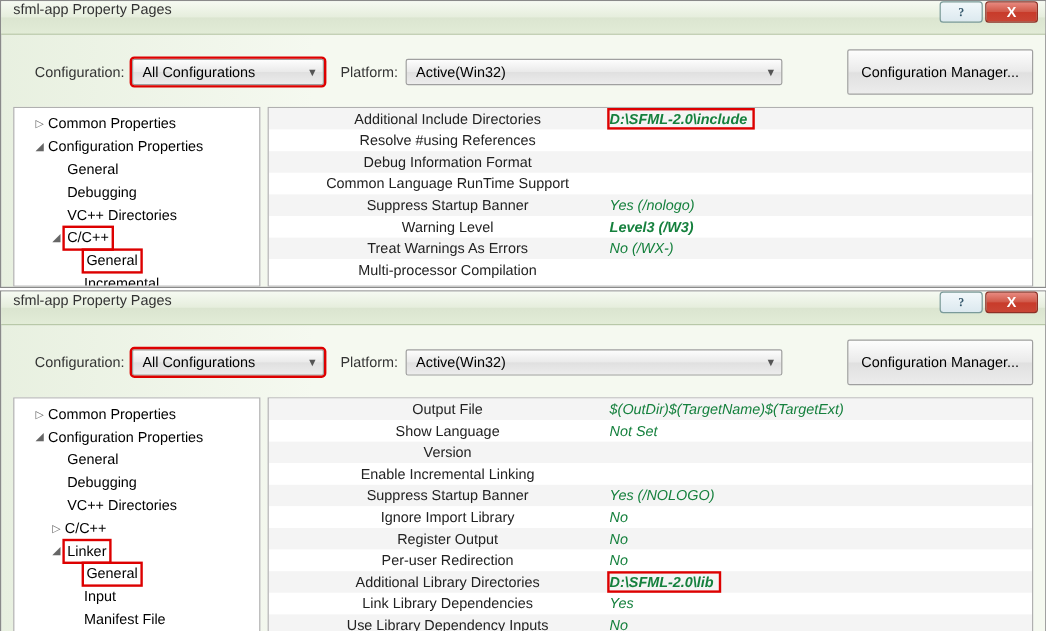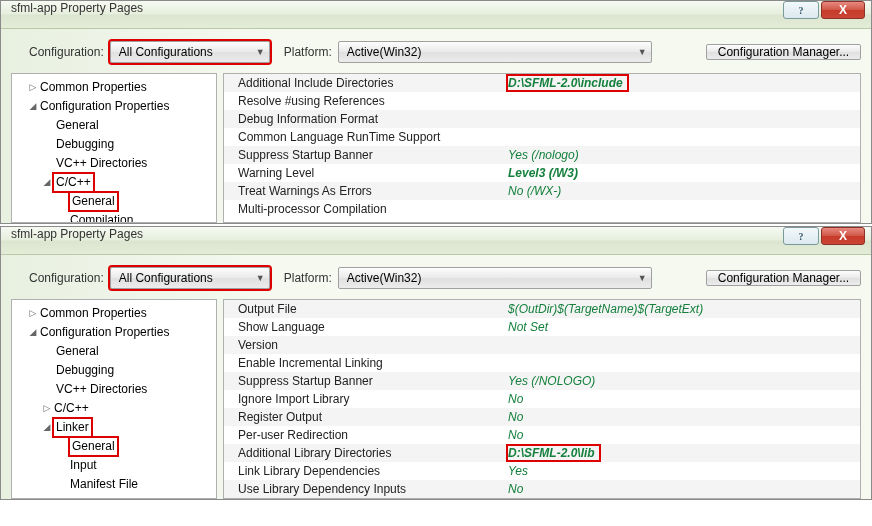--- a/index.html
+++ b/index.html
@@ -61,21 +61,21 @@
     border: 1px solid #a0a0a0;
     border-radius: 2px;
     background: linear-gradient(to bottom, #fdfdfd, #eaeaea 48%, #e0e0e0 52%, #ececec);
     cursor: pointer;
     font-size: 12px;
   }
   .dd-config { width: 160px; }
   .dd-platform { width: 314px; }
   .dropdown .arrow { font-size: 9px; color: #555; margin-left: 6px; }
   .btn {
-    height: 16px;
+    height: 38px;
     padding: 0 10px;
     border: 1px solid #a0a0a0;
     border-radius: 2px;
     background: linear-gradient(to bottom, #fdfdfd, #eaeaea 48%, #e0e0e0 52%, #ececec);
     cursor: pointer;
     font-size: 12px;
     display: inline-flex; align-items: center;
     width: 155px;
     justify-content: center;
   }
@@ -118,21 +118,21 @@
     overflow: hidden;
   }
   .row {
     display: flex;
     align-items: center;
     height: 18px;
     padding-left: 14px;
   }
   .row:nth-child(odd) { background: #f4f4f4; }
   .row:nth-child(even) { background: #fff; }
-  .prop { width: 270px; color: #222; cursor: pointer; }
+  .prop { width: 270px; color: #222; cursor: pointer; text-align: center; }
   .val { flex: 1; color: #15803d; cursor: pointer; font-style: italic; }
   .val.bold { font-weight: bold; }
   .val.red { outline: 2px solid #d00; display: inline-block; padding-right: 4px; flex: 0 0 auto; }
 </style>
 </head>
 <body>
 
 <div class="dialog">
   <div class="titlebar">
     <span class="title">sfml-app Property Pages</span>
@@ -173,21 +173,21 @@
           <span class="lbl">VC++ Directories</span>
         </div>
       <div class="tree-item ind2 sel">
           <span class="tw">◢</span>
           <span class="lbl">C/C++</span>
         </div>
       <div class="tree-item ind4 sel">
           <span class="lbl">General</span>
         </div>
       <div class="tree-item ind4">
-          <span class="lbl">Compilation</span>
+          <span class="lbl">Incremental</span>
         </div>
 
     </div>
     <div class="grid" id="grid-a">
         <div class="row">
           <div class="prop">Additional Include Directories</div>
           <div class="val bold red">D:\SFML-2.0\include</div>
         </div>
         <div class="row">
           <div class="prop">Resolve #using References</div>

